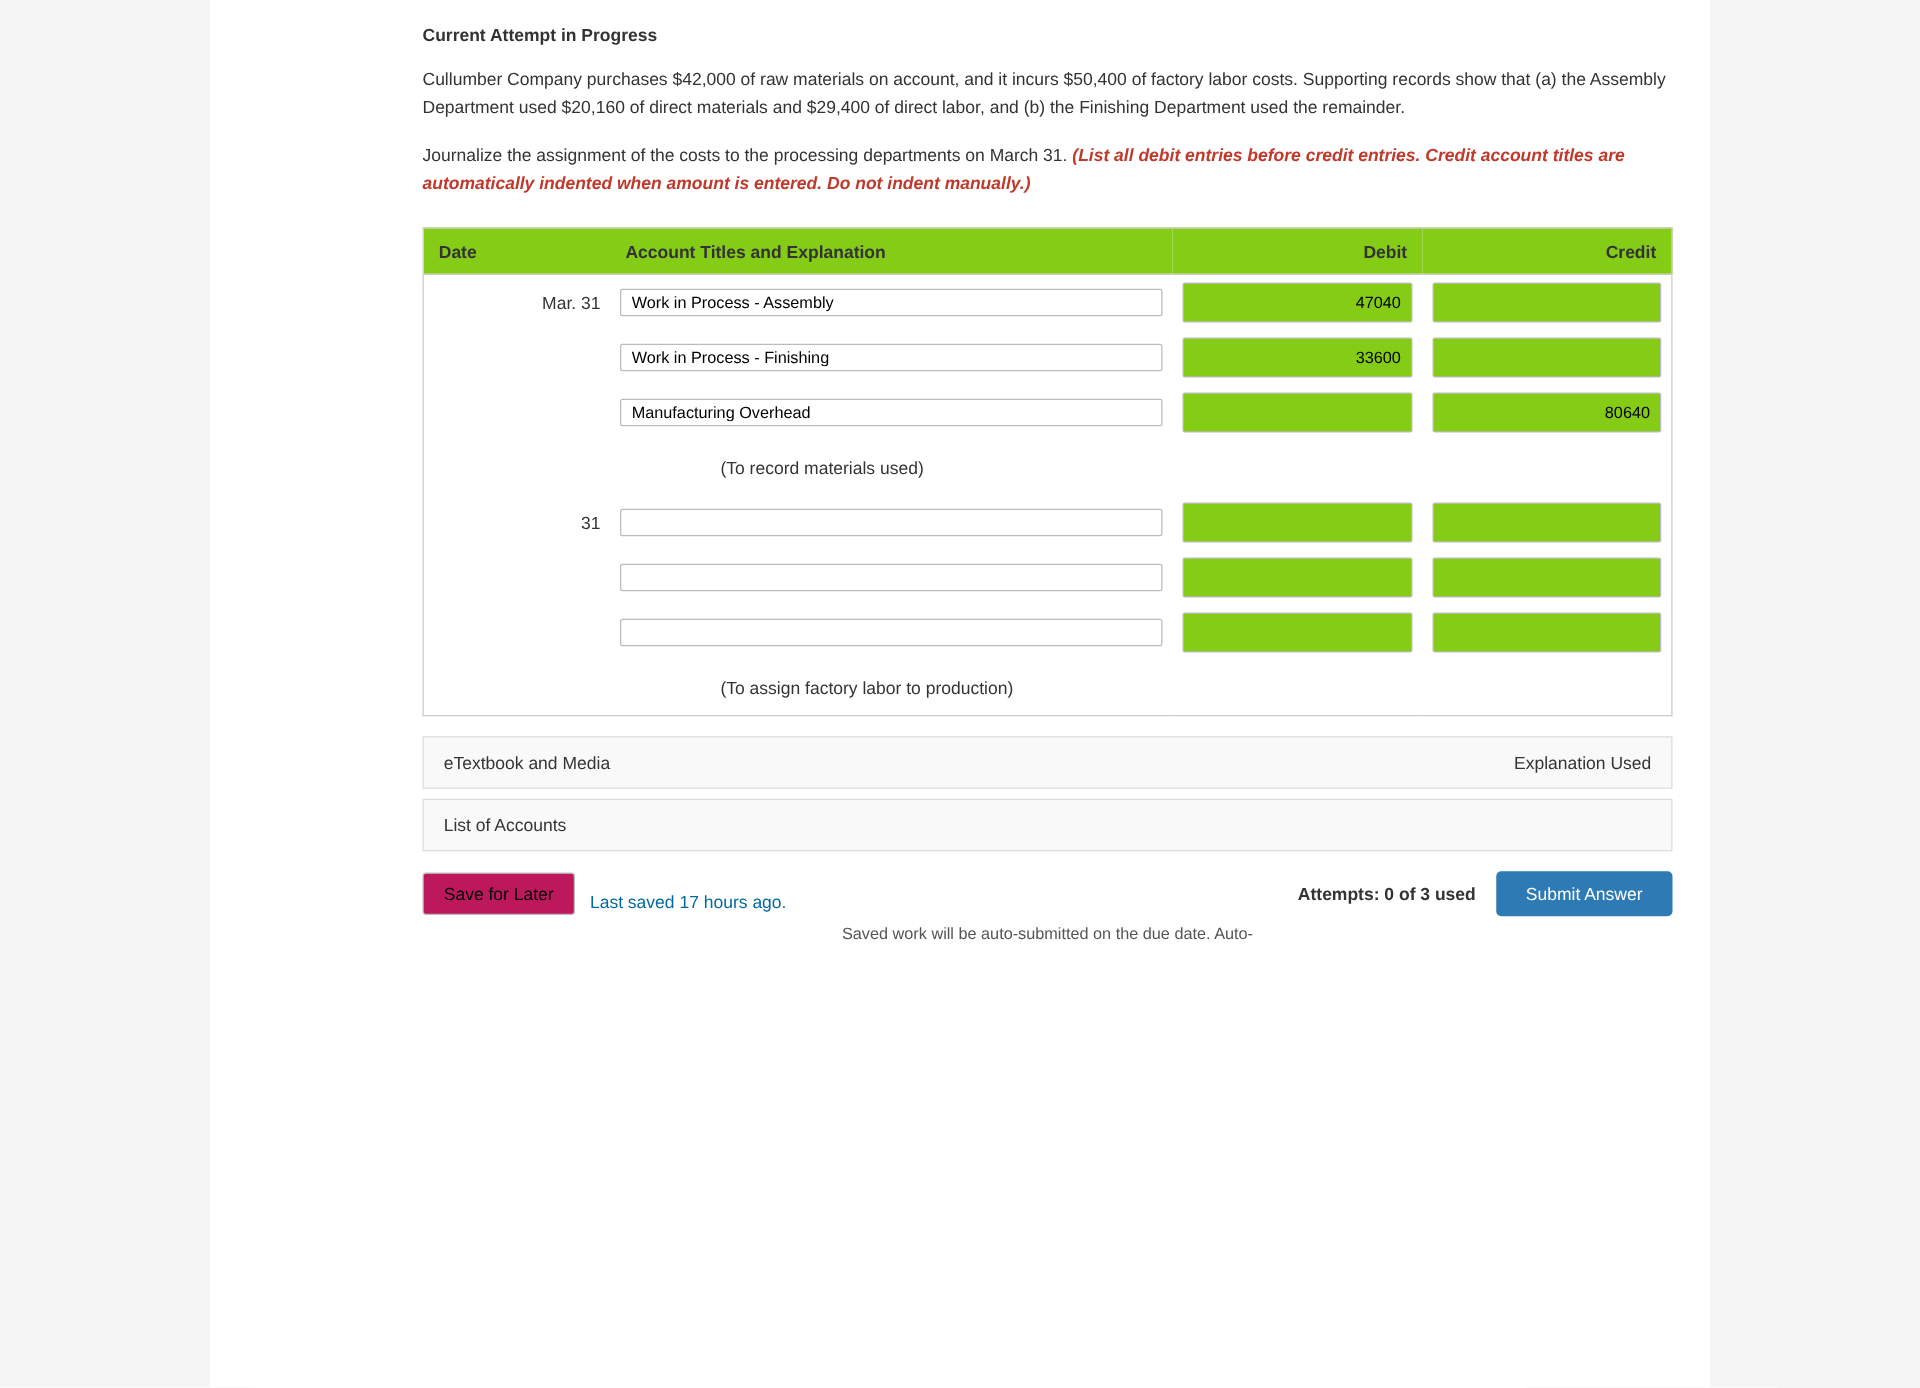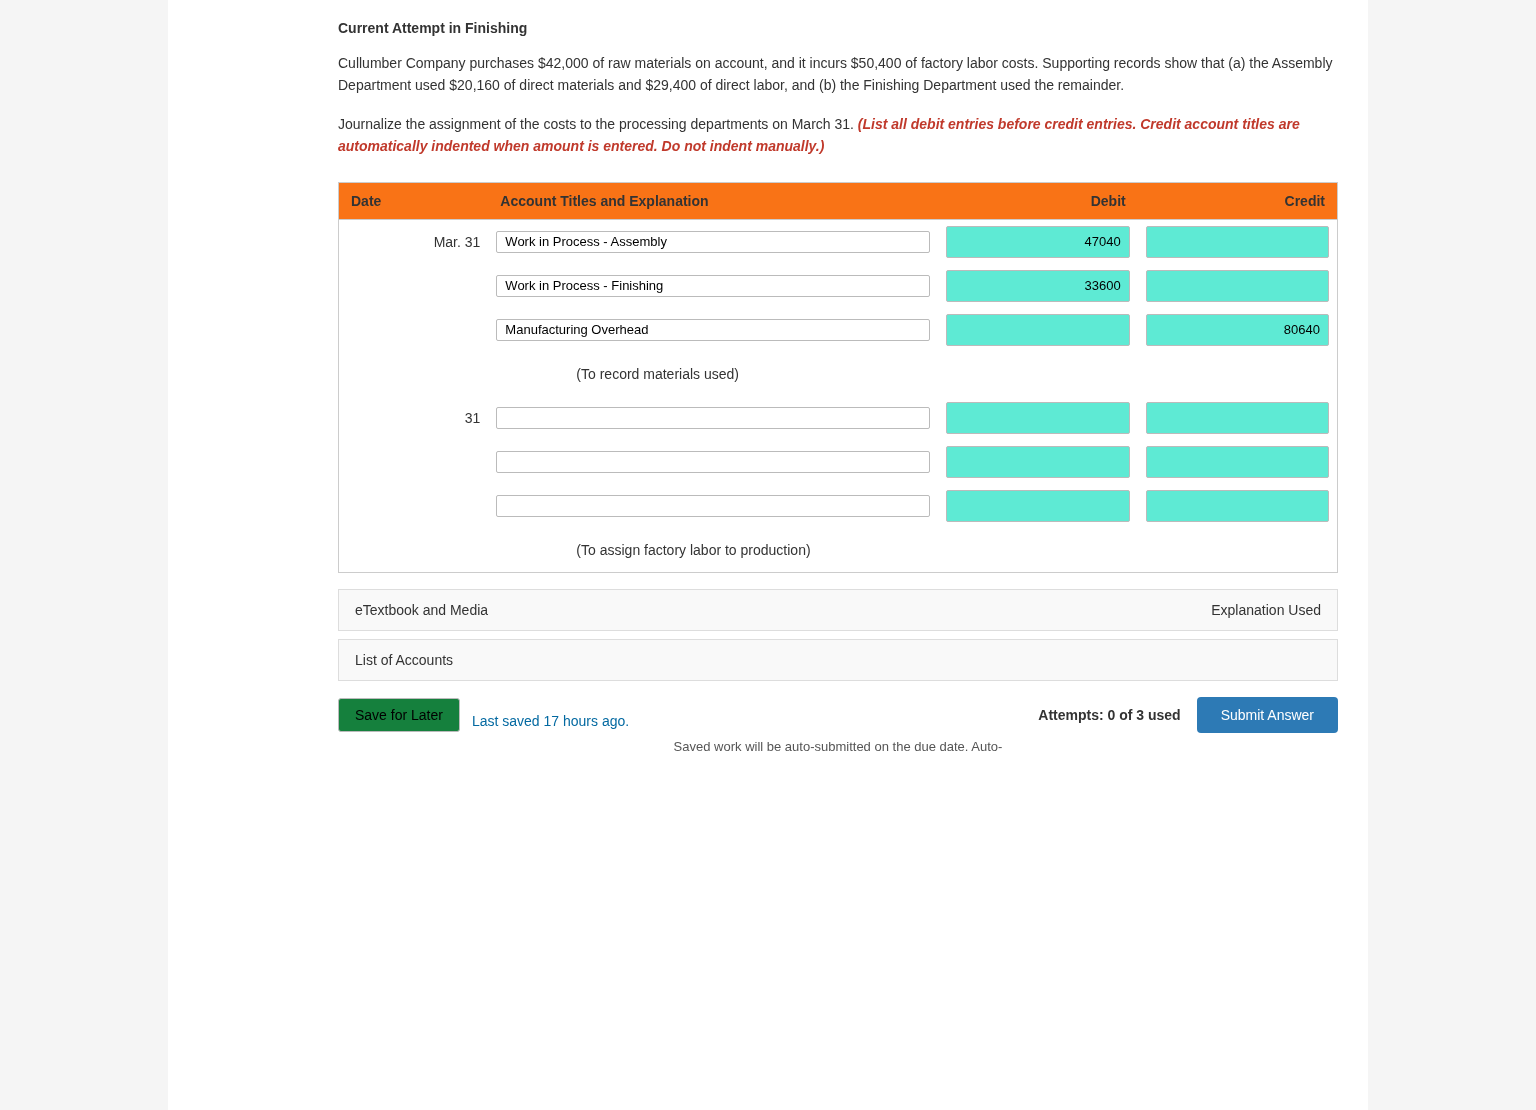--- a/index.html
+++ b/index.html
@@ -38,21 +38,21 @@
       font-style: italic;
       font-weight: bold;
     }
     .journal-table {
       width: 100%;
       border-collapse: collapse;
       border: 1px solid #ccc;
       margin-bottom: 16px;
     }
     .journal-table thead tr {
-      background: #f97316;
+      background: #84cc16;
     }
     .journal-table thead th {
       padding: 10px 12px;
       text-align: left;
       font-weight: bold;
       font-size: 14px;
       border-bottom: 1px solid #ccc;
     }
     .journal-table thead th.right {
       text-align: right;
@@ -81,21 +81,21 @@
       font-size: 13px;
       background: #fff;
       height: 22px;
     }
     .amount-input {
       width: 100%;
       padding: 5px 8px;
       border: 1px solid #bbb;
       border-radius: 2px;
       font-size: 13px;
-      background: #5eead4;
+      background: #84cc16;
       height: 32px;
       text-align: right;
     }
     .note-cell {
       font-size: 14px;
       padding: 8px 8px 8px 80px;
       color: #333;
     }
     .row-group td {
       padding-top: 4px;
@@ -111,21 +111,21 @@
       align-items: center;
     }
     .footer-actions {
       display: flex;
       align-items: center;
       gap: 16px;
       margin-top: 16px;
     }
     .save-btn {
       border: 1px solid #bbb;
-      background: #15803d;
+      background: #be185d;
       padding: 8px 16px;
       font-size: 14px;
       cursor: pointer;
       border-radius: 3px;
     }
     .submit-btn {
       background: #2d7ab5;
       color: #fff;
       border: none;
       padding: 10px 24px;
@@ -164,21 +164,21 @@
     .col-date { width: 80px; }
     .col-account { width: 45%; }
     .col-debit { width: 20%; }
     .col-credit { width: 20%; }
     table.journal-table colgroup col {}
   </style>
 </head>
 <body>
 
 <div class="page-container">
-  <p class="section-title">Current Attempt in Finishing</p>
+  <p class="section-title">Current Attempt in Progress</p>
 
   <p class="problem-text">Cullumber Company purchases $42,000 of raw materials on account, and it incurs $50,400 of factory labor costs. Supporting records show that (a) the Assembly Department used $20,160 of direct materials and $29,400 of direct labor, and (b) the Finishing Department used the remainder.</p>
 
   <p class="instruction-text">
     <span>Journalize the assignment of the costs to the processing departments on March 31.</span>
     <span class="instruction-italic">(List all debit entries before credit entries. Credit account titles are automatically indented when amount is entered. Do not indent manually.)</span>
   </p>
 
   <table class="journal-table">
     <colgroup>

